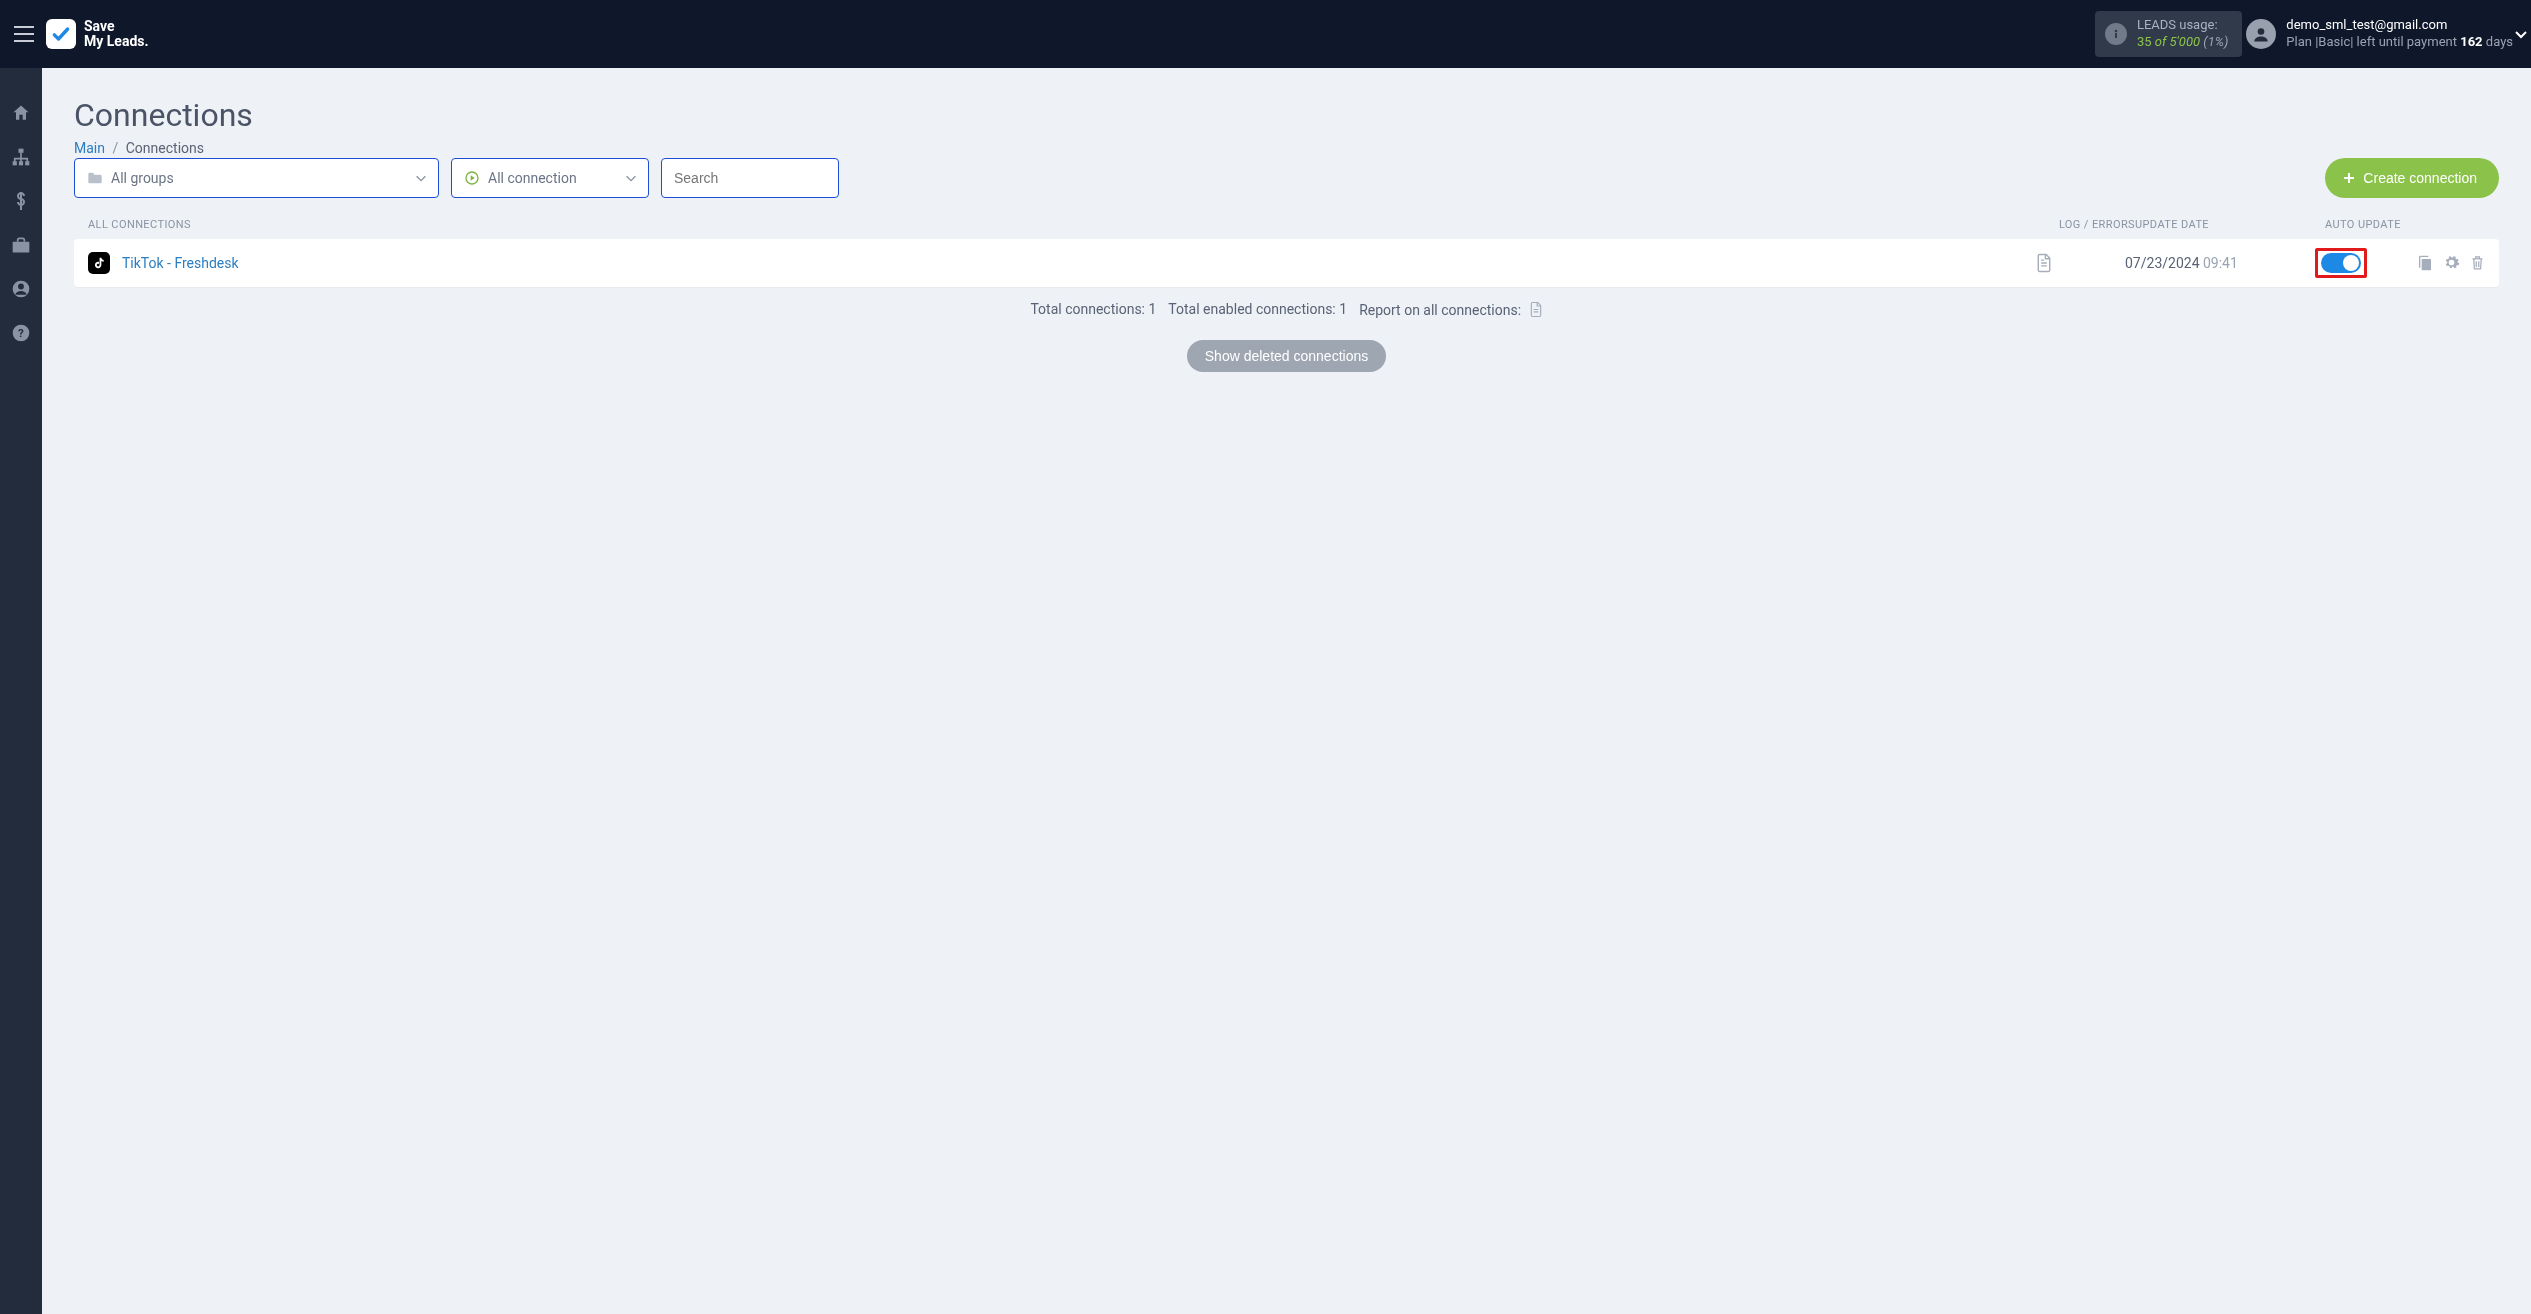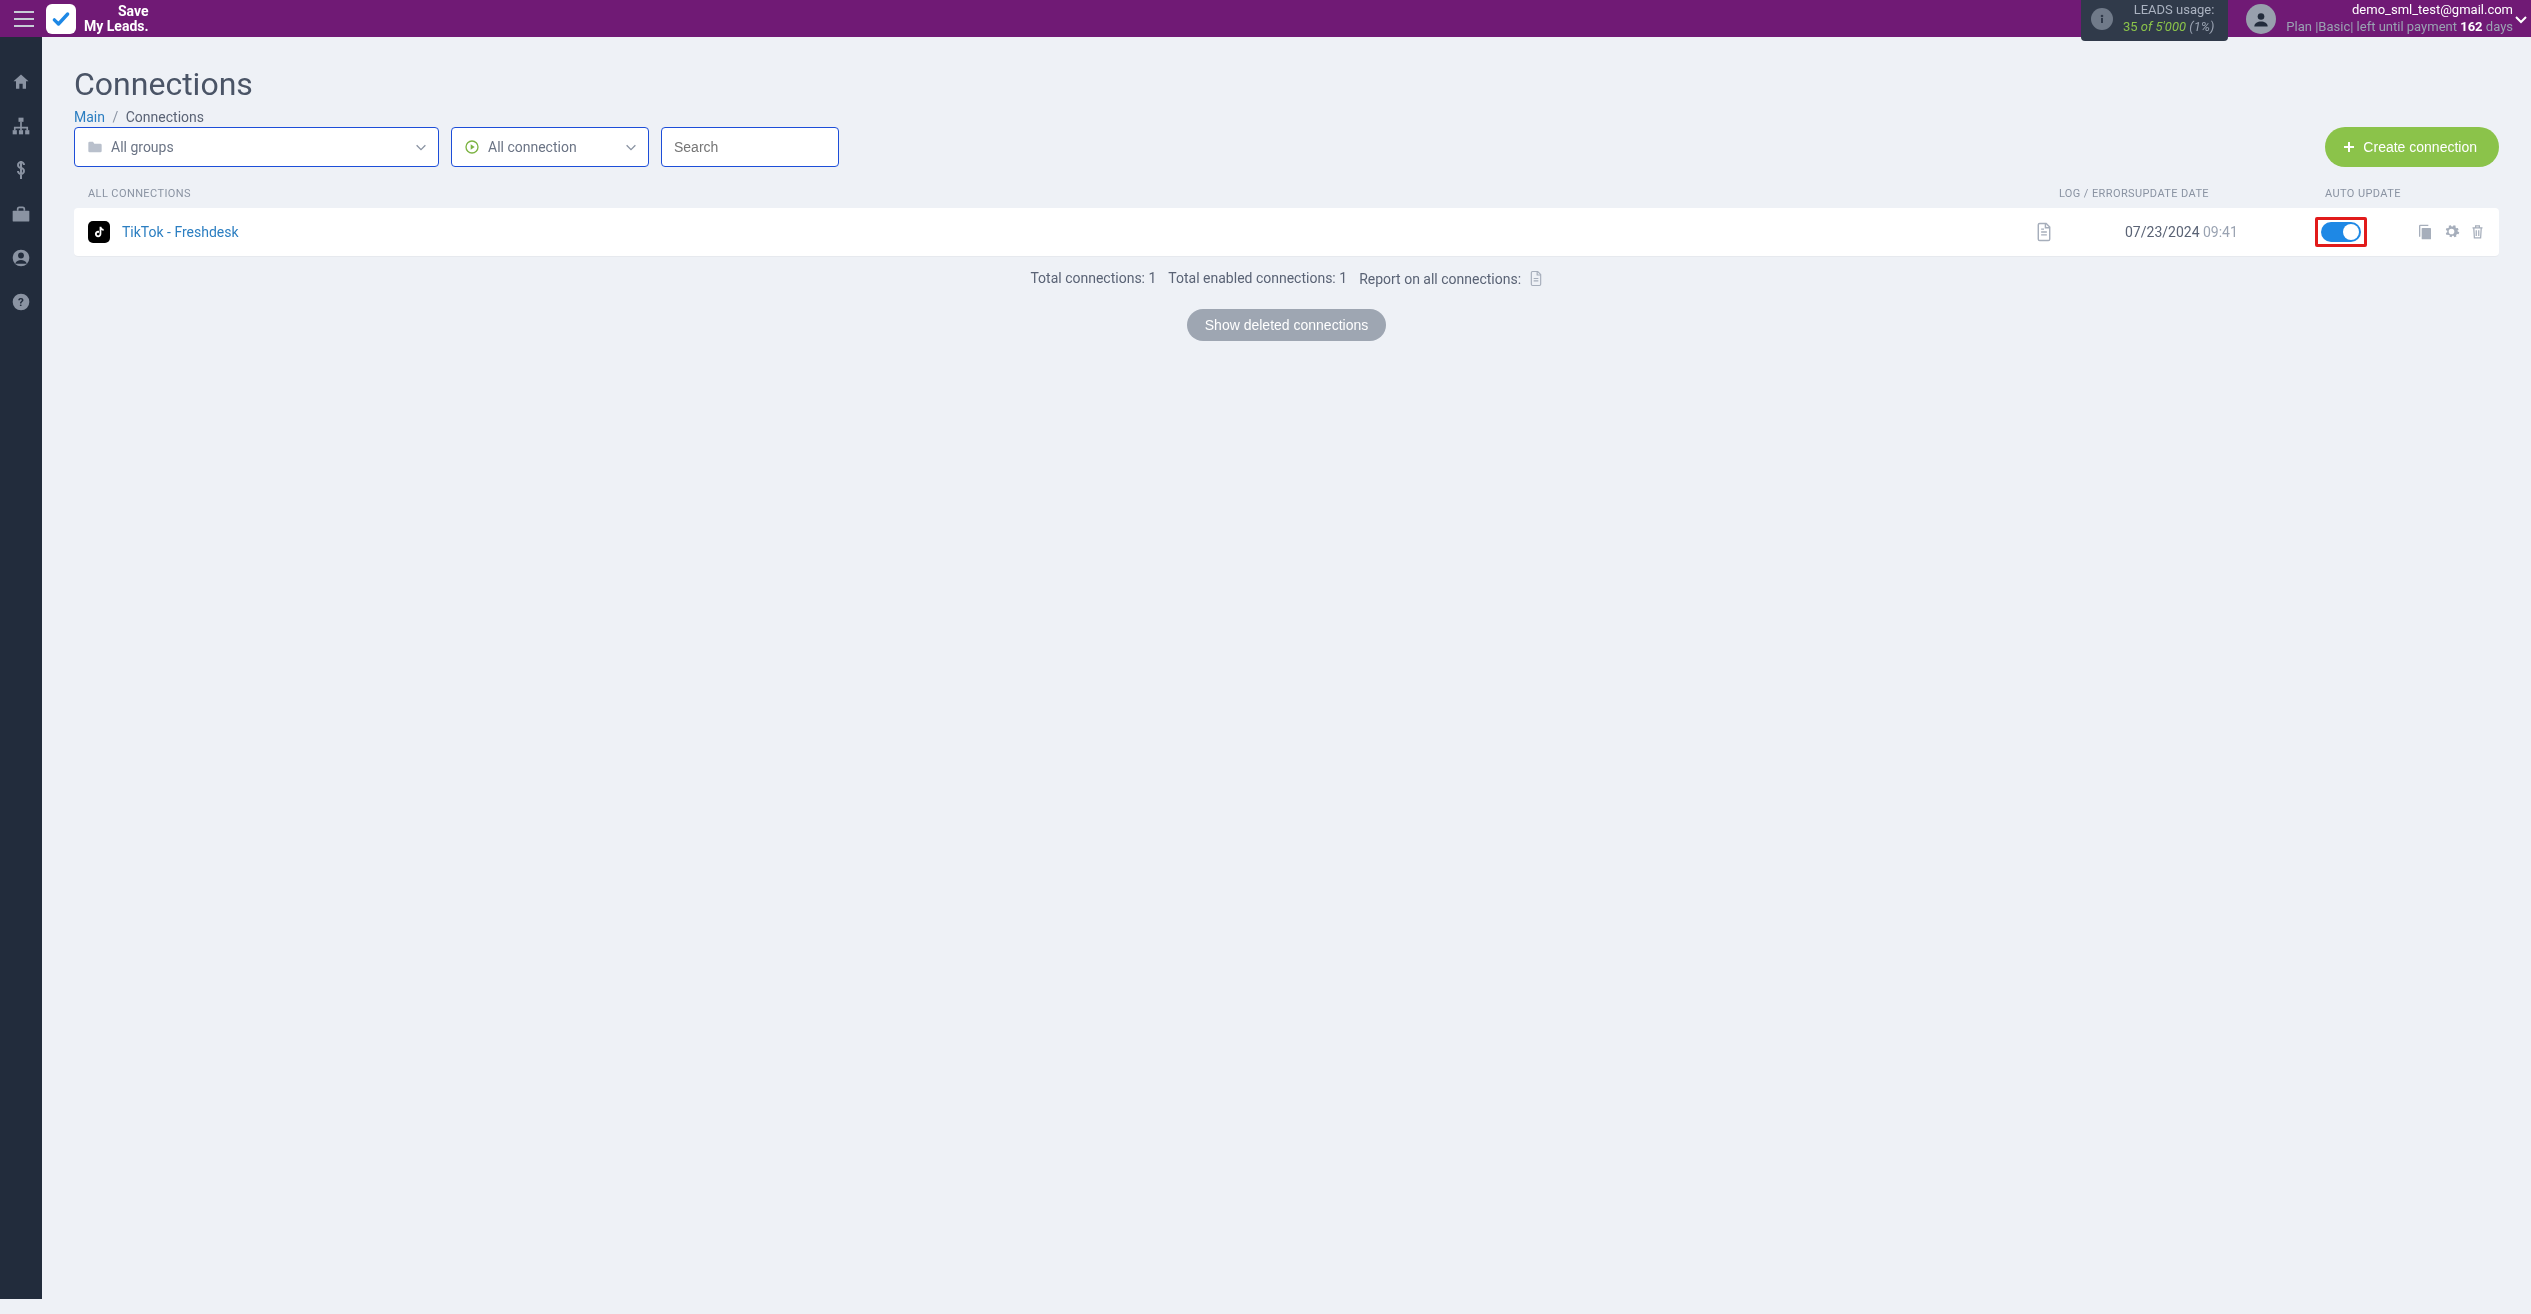--- a/index.html
+++ b/index.html
@@ -4,28 +4,27 @@
 <style>
 * { box-sizing: border-box; margin: 0; padding: 0; }
 body {
   font-family: -apple-system, BlinkMacSystemFont, "Segoe UI", Roboto, Arial, sans-serif;
   background: #eef1f6;
   color: #3b4252;
   font-size: 14px;
   overflow: hidden;
 }
 .topbar {
-  background: #701a75;
-  height: 37px;
+  background: #0f172a;
+  height: 68px;
   display: flex;
   align-items: center;
   padding: 0 10px 0 10px;
   position: relative;
   z-index: 10;
-  text-align: right;
 }
 .hamburger {
   color: #c7ccd6;
   width: 28px;
   height: 28px;
   display: flex;
   align-items: center;
   justify-content: center;
   cursor: pointer;
   margin-right: 8px;
@@ -47,21 +46,21 @@
   font-size: 14px;
 }
 .topbar-spacer { flex: 1; }
 .leads-badge {
   background: #303a4a;
   border-radius: 4px;
   padding: 6px 14px 6px 10px;
   display: flex;
   align-items: center;
   gap: 10px;
-  margin-right: 18px;
+  margin-right: 4px;
 }
 .leads-badge .info-icon {
   width: 22px; height: 22px; border-radius: 50%;
   background: #707a89;
   display: flex; align-items: center; justify-content: center;
   color: #303a4a; font-weight: bold; font-style: italic;
 }
 .leads-text { font-size: 13px; line-height: 1.3; color: #aab2c0; }
 .leads-text .n1 { color: #8bc34a; }
 .leads-text .n2 { color: #8bc34a; font-style: italic; }

